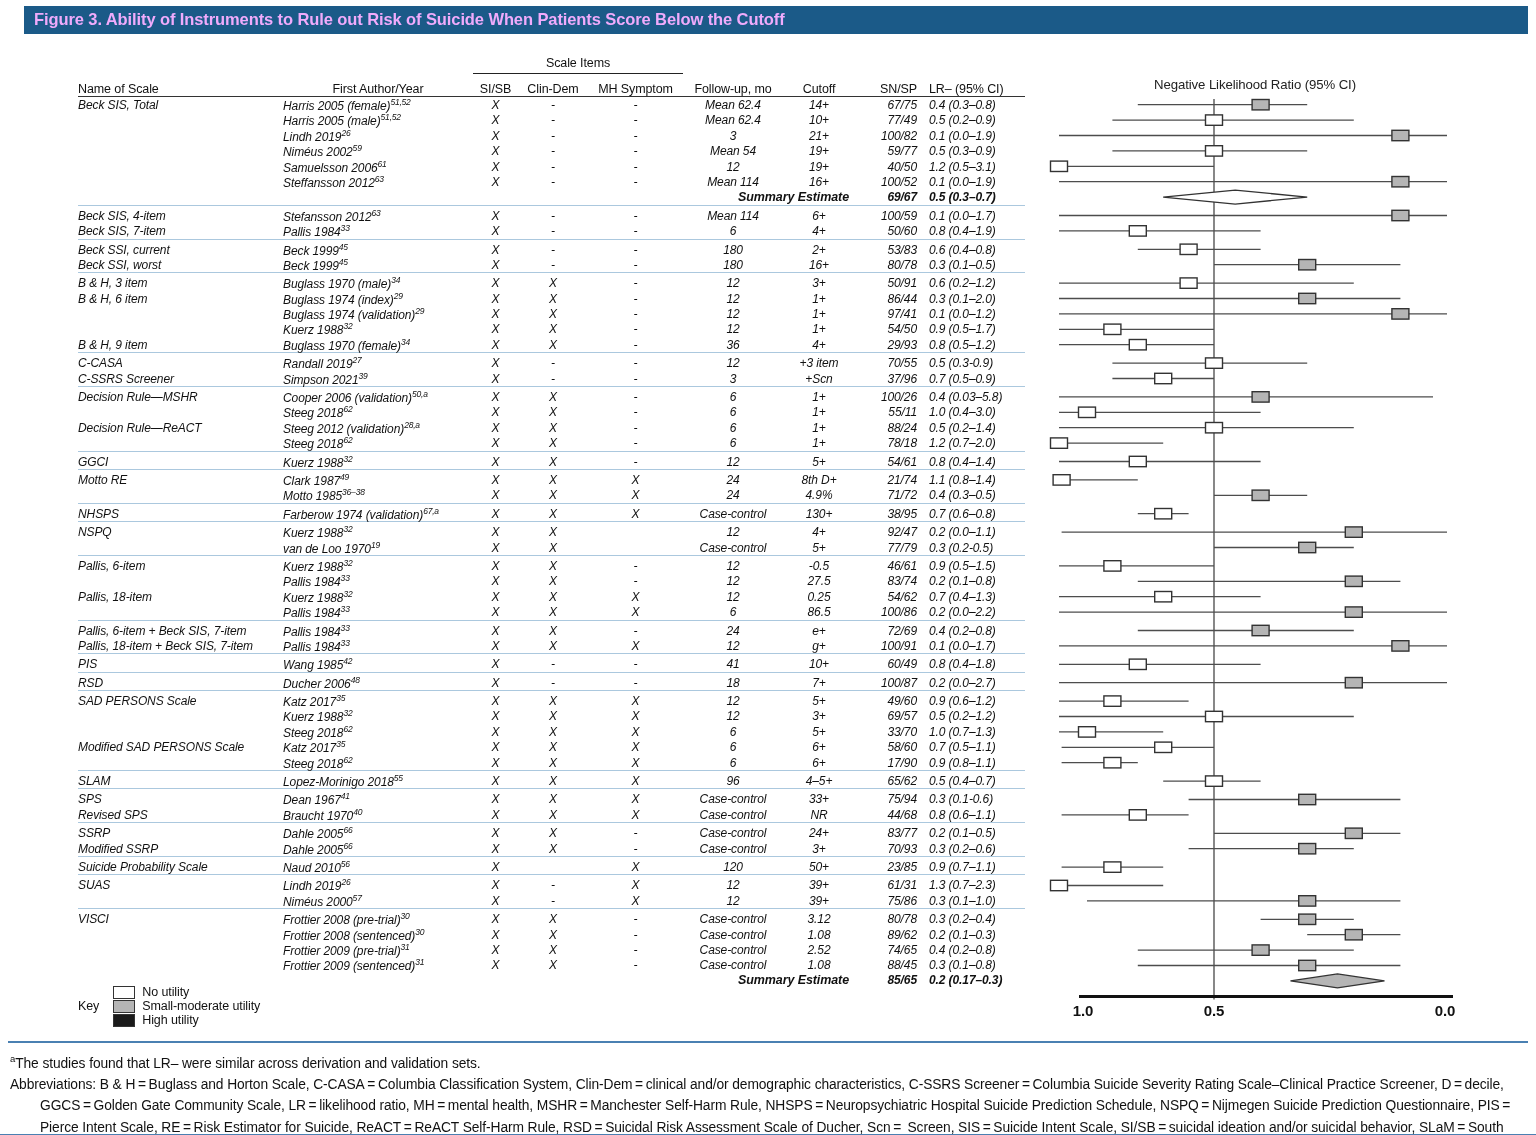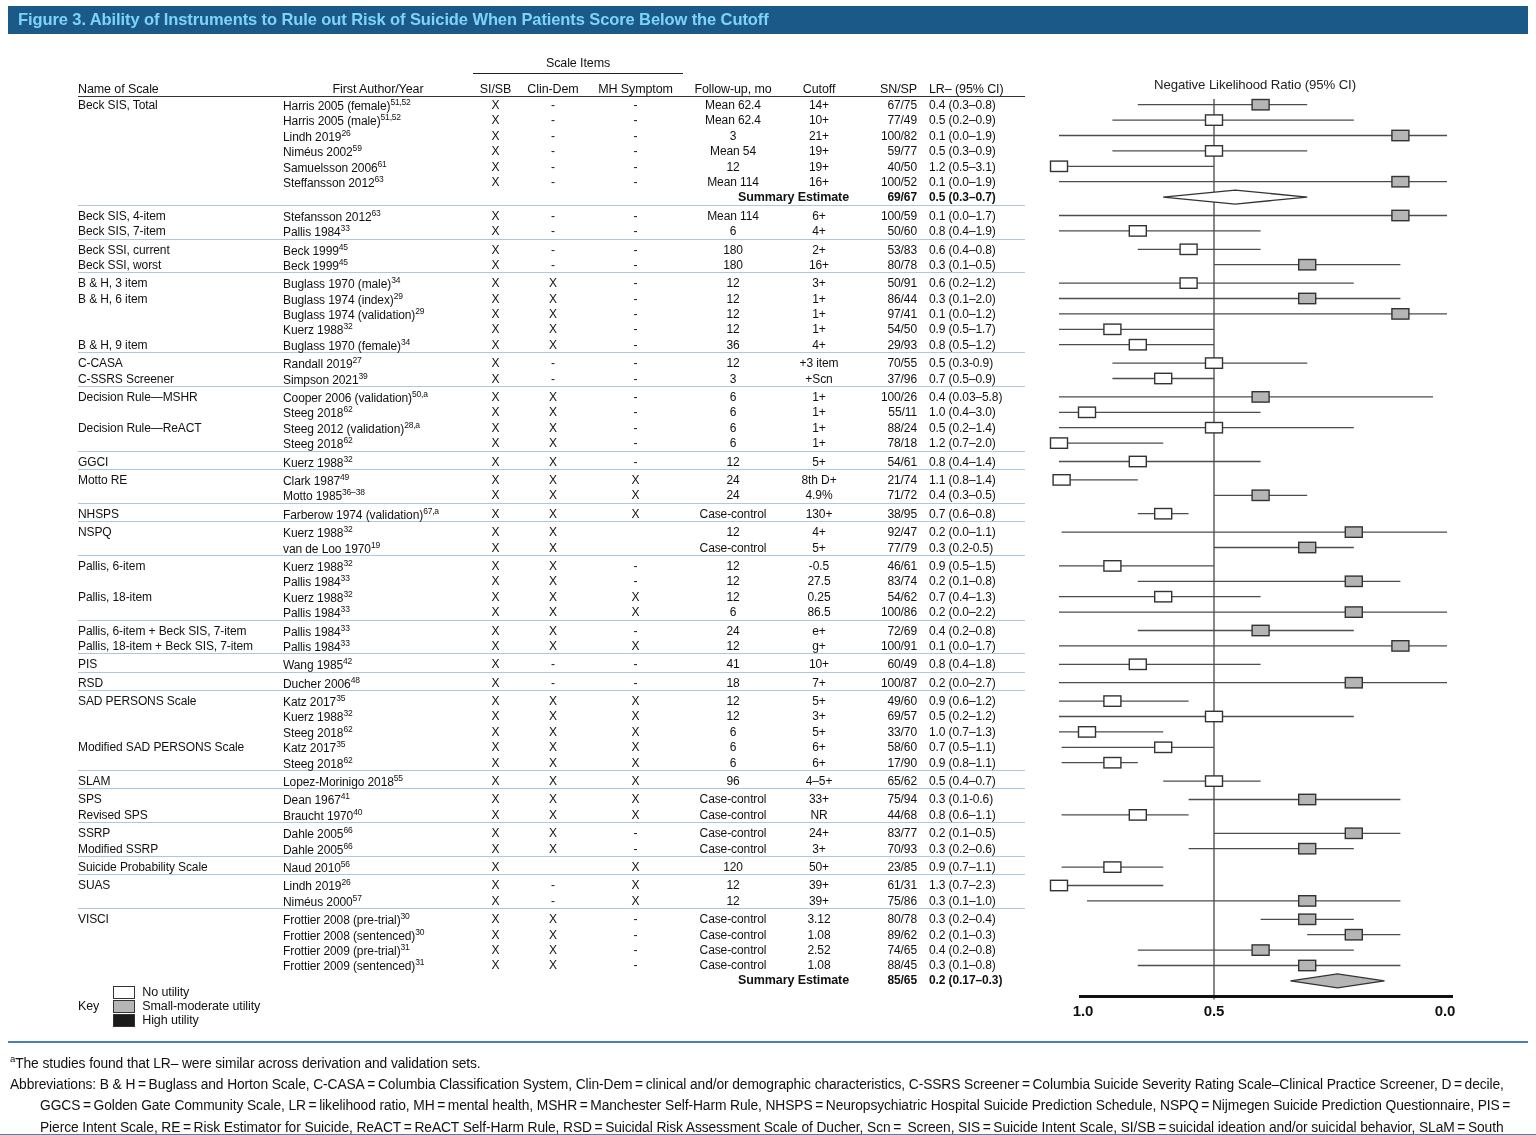--- a/index.html
+++ b/index.html
@@ -4,38 +4,38 @@
 <style>
   * { box-sizing: border-box; }
   html,body { margin:0; padding:0; background:#fff; }
   body {
     width:1536px; height:1135px; overflow:hidden;
     font-family:"Liberation Sans", sans-serif; color:#111;
     letter-spacing:-0.1px;
   }
   .figure { width:1536px; height:1135px; position:relative; background:#fff; }
   .title-bar {
-    margin:6px 8px 0 8px; padding:4px 10px 5px 10px;
-    font-size:16.5px; font-weight:bold; color:#7dd3fc;
+    margin:6px 8px 0 24px; padding:4px 10px 5px 10px;
+    font-size:16.5px; font-weight:bold; color:#f0abfc;
   }
   .content { display:flex; align-items:flex-start; padding:16px 0 0 78px; }
   .table-area { width:947px; flex:0 0 auto; }
   .thead { border-bottom:1.6px solid #333; padding-top:6px; }
   .grid-row { display:grid; grid-template-columns:205px 190px 45px 70px 95px 100px 72px 62px 108px; }
   .scale-items-row { height:18px; font-size:12.5px; }
   .scale-items-span { grid-column:3/6; text-align:center; border-bottom:1.3px solid #222; padding-bottom:1px; }
   .col-headers { height:22px; align-items:end; font-size:12.5px; padding-top:2px; }
   .c { white-space:nowrap; overflow:visible; }
   .h-scale,.c.scale { text-align:left; }
   .h-author { text-align:center; }
   .c.author { text-align:left; padding-left:0; }
   .h-si,.c.si,.h-clin,.c.clin,.h-mh,.c.mh,.h-fu,.c.fu,.h-cut,.c.cut { text-align:center; }
   .h-snsp,.c.snsp { text-align:right; }
   .h-lr,.c.lr { text-align:left; padding-left:12px; }
-  #tbody { font-size:12px; }
+  #tbody { font-size:12px;font-style:italic; }
   .trow { align-items:center; }
   .trow .c sup { font-size:8.5px; letter-spacing:-0.2px; }
   .tdiv { height:3px; border-top:1px solid #abc8de; }
   .summary-row { display:grid; grid-template-columns:205px 572px 62px 108px; font-weight:bold; align-items:center; }
   .summary-row .sumlab { text-align:right; padding-right:6px; font-size:12.5px; }
   .summary-row .snsp { text-align:right; font-size:12px; }
   .summary-row .lr { text-align:left; padding-left:12px; font-size:12px; }
   .key-row { display:flex; align-items:center; gap:10px; margin-top:8px; font-size:12.5px; height:20px; }
   .key-label { margin-right:4px; }
   .swatch { display:inline-block; width:22px; height:13px; border:1.6px solid #333; margin-right:7px; vertical-align:middle; }

